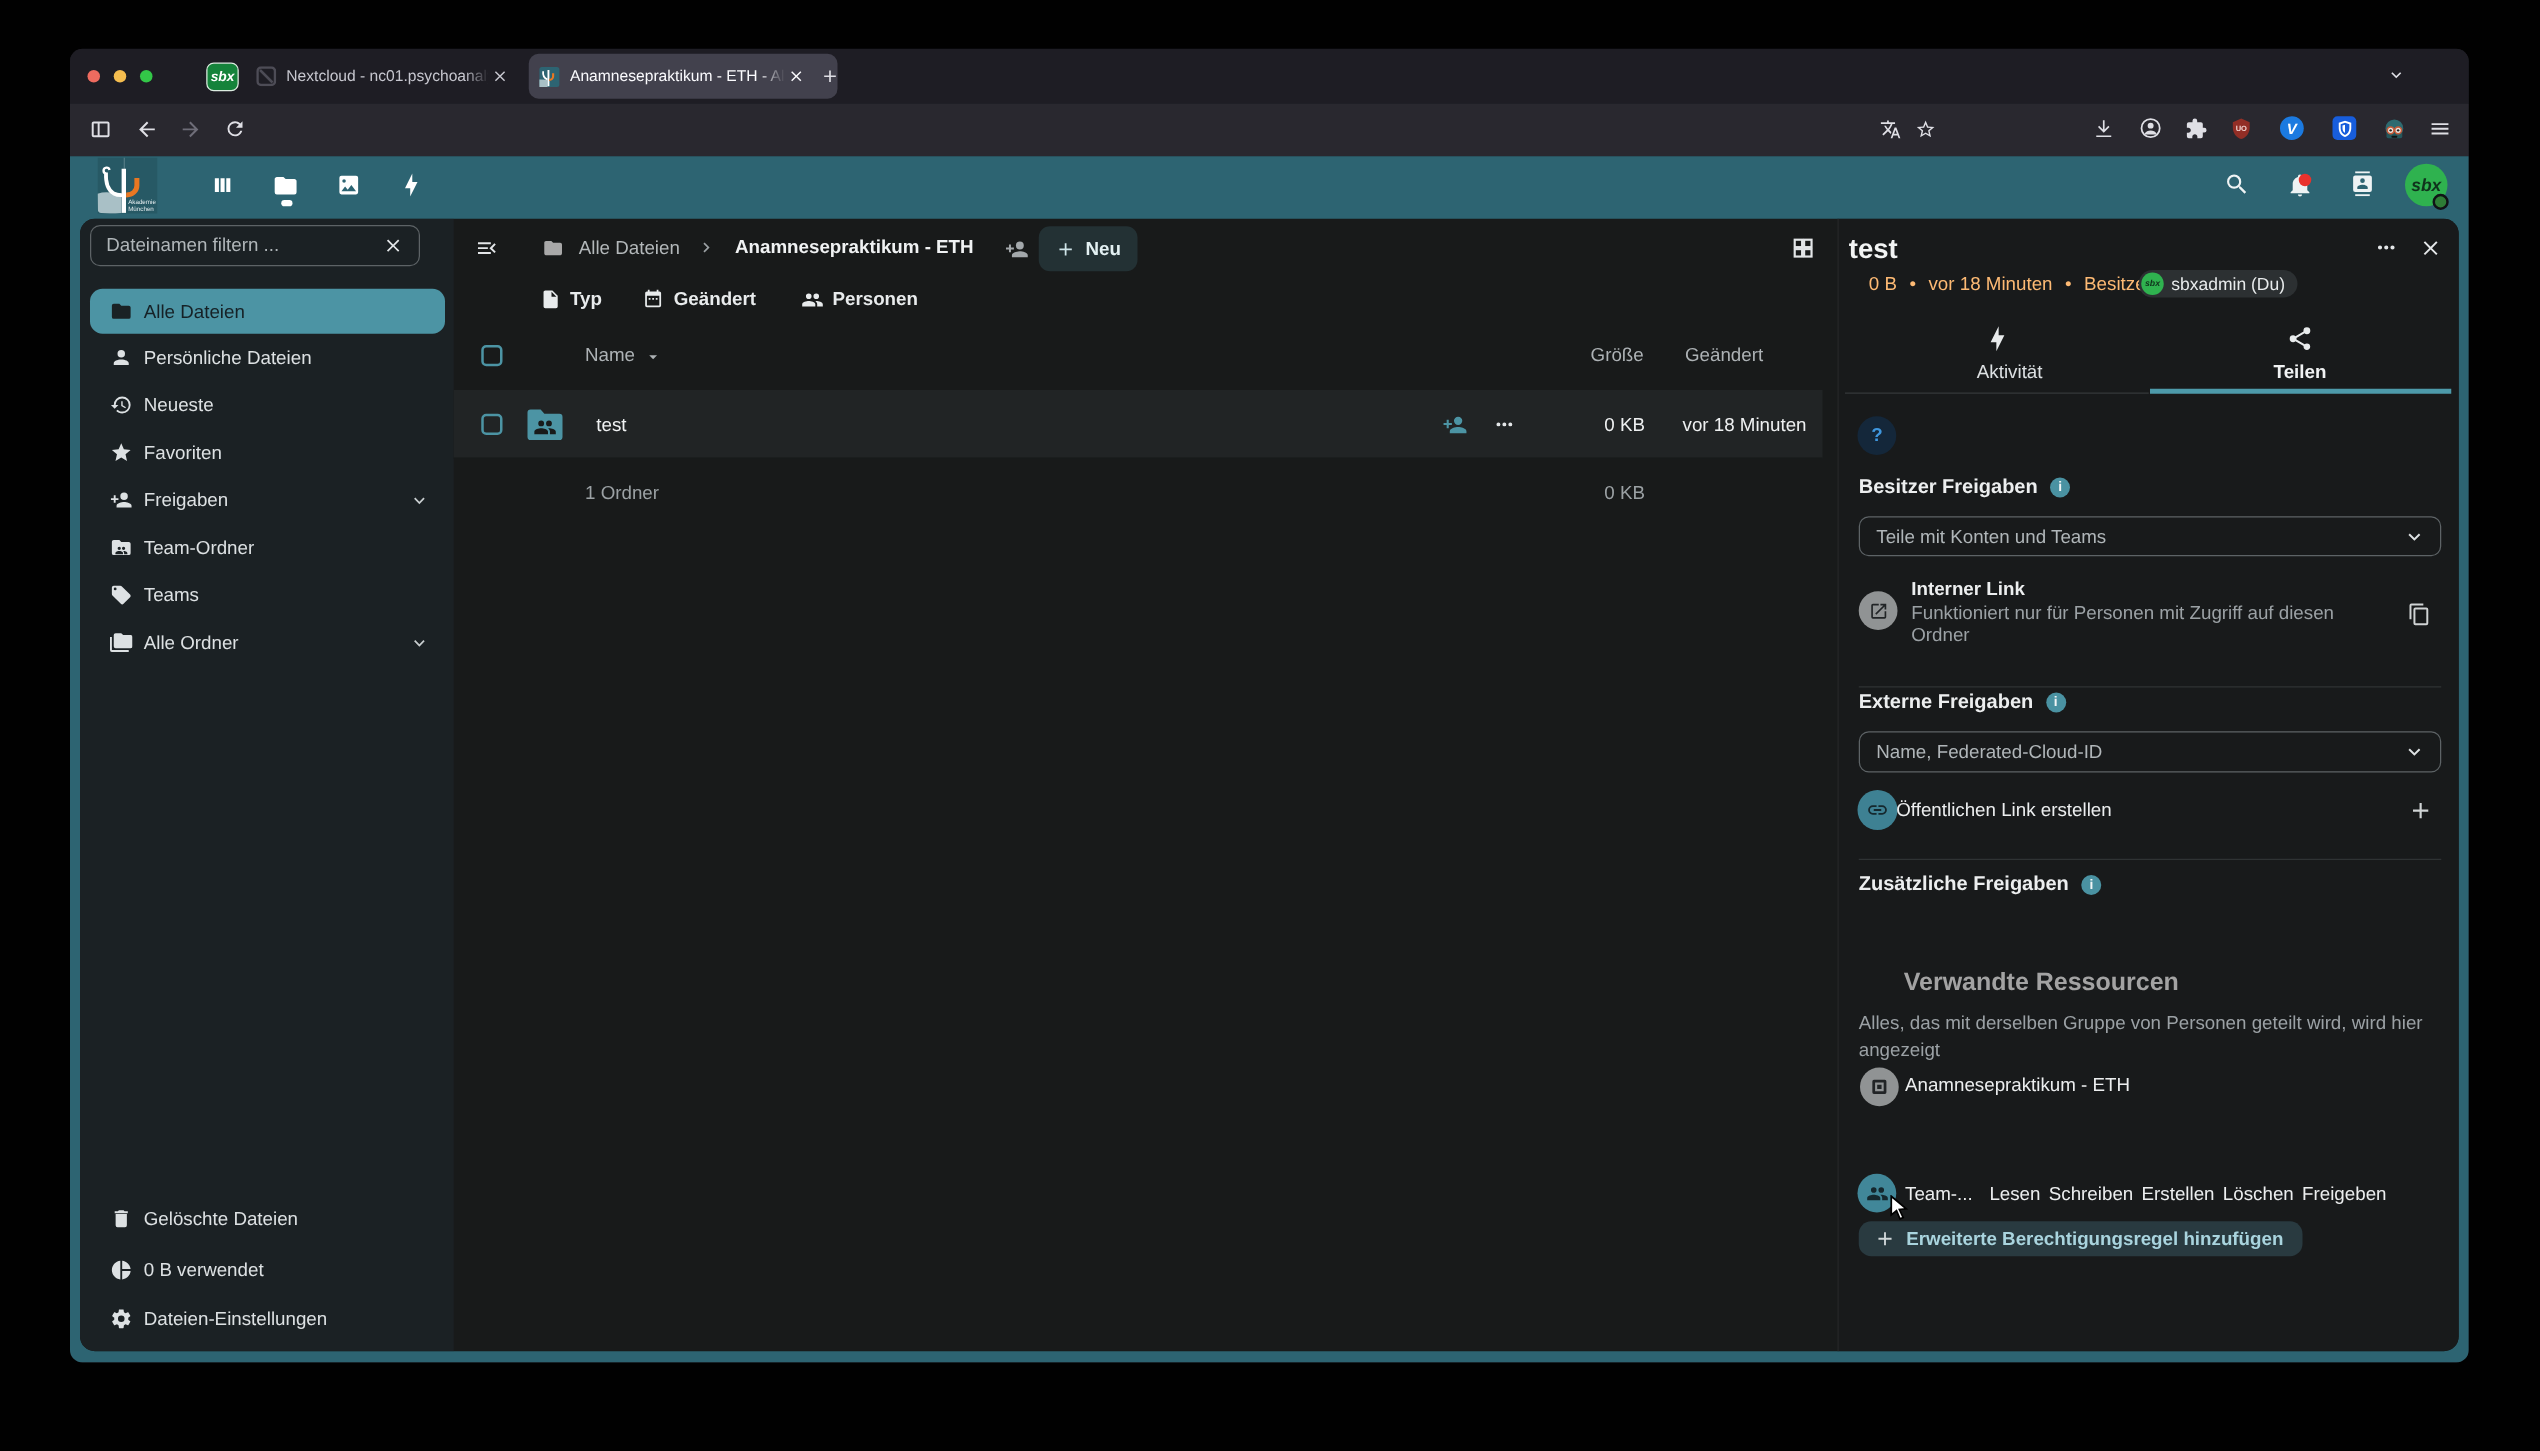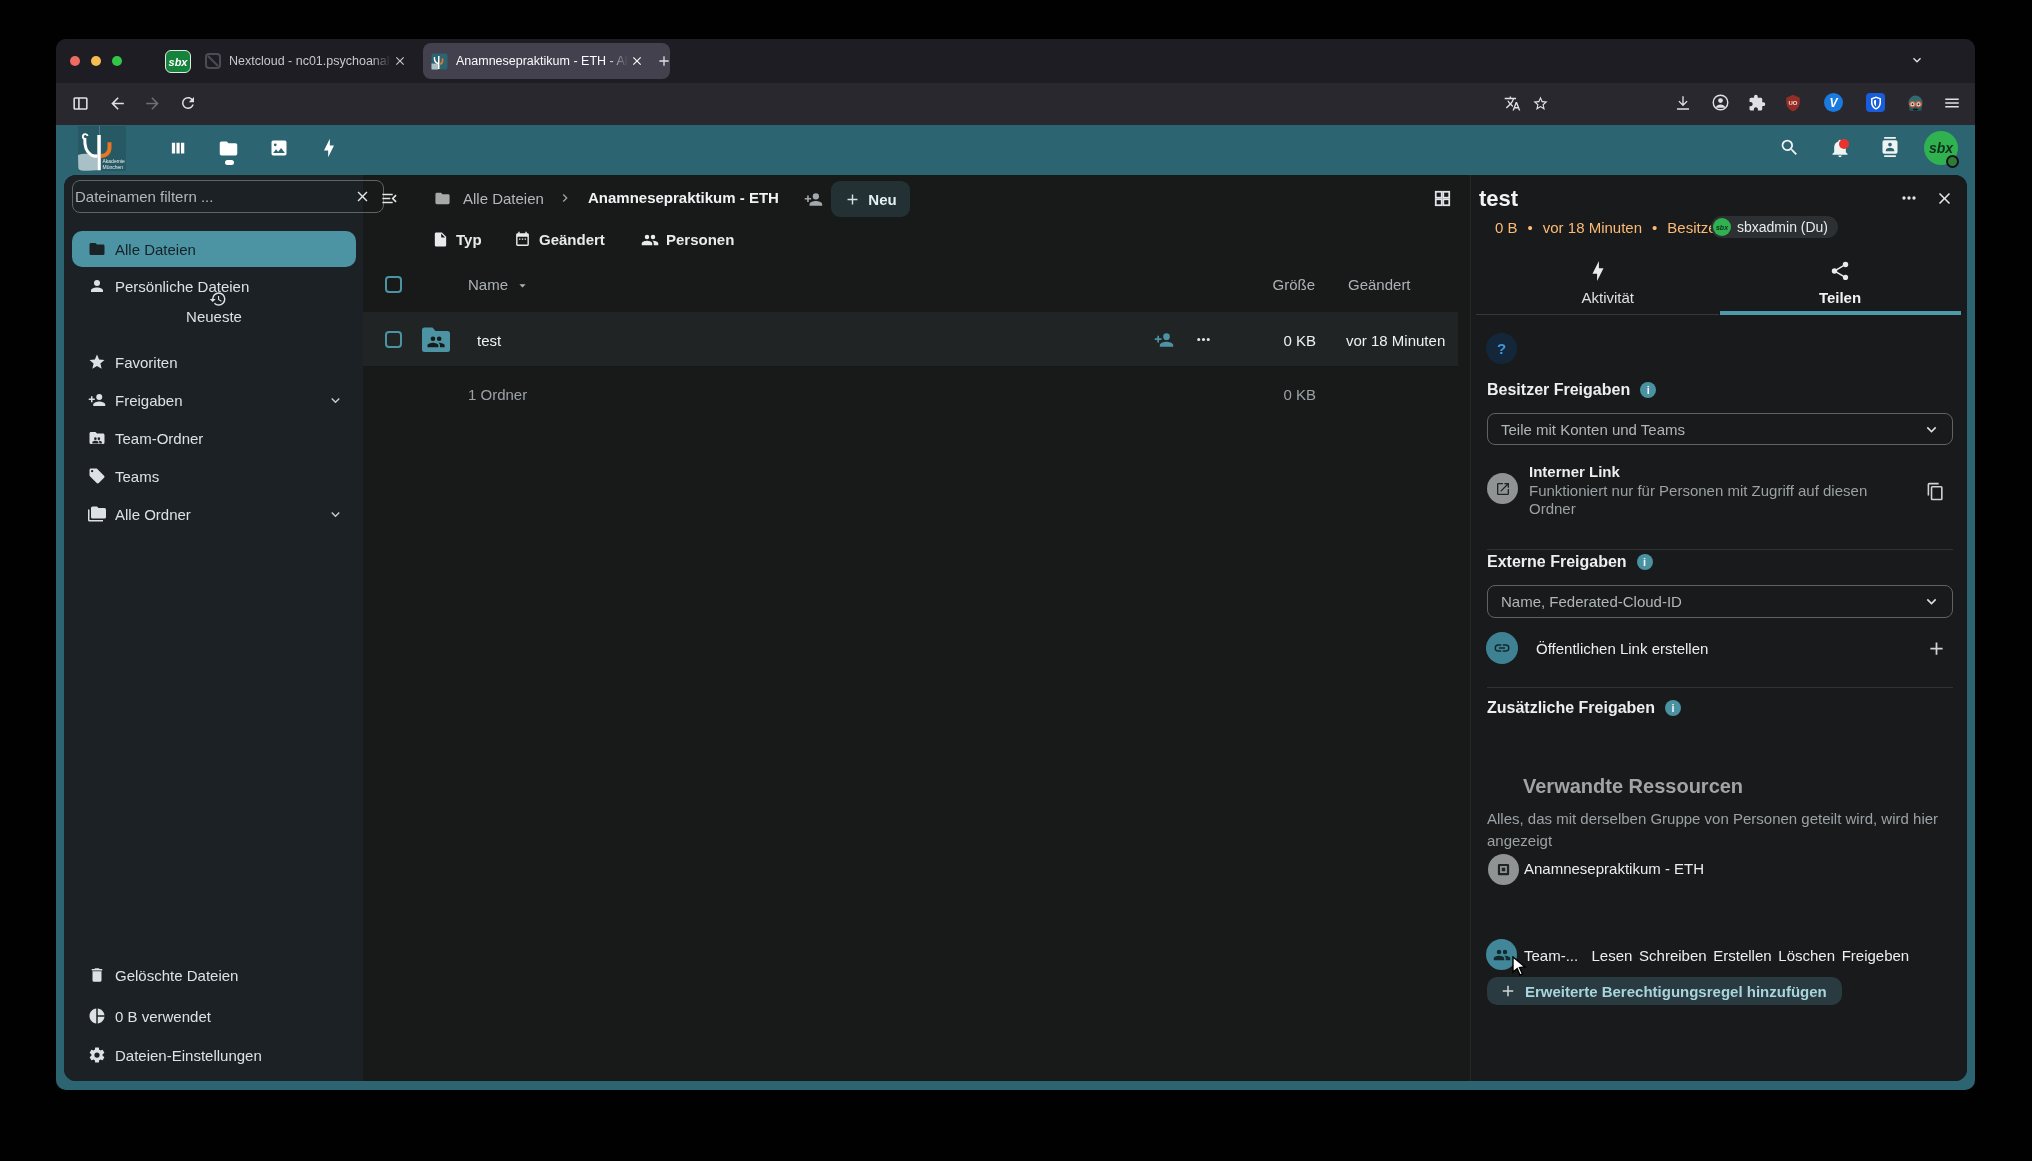--- a/index.html
+++ b/index.html
@@ -167,38 +167,38 @@
   <svg class="abs" width="20" height="20" viewBox="0 0 24 24" style="left:1824px;top:98px;color:#eef3f4;">
       <path fill="currentColor" d="M19,0H5V2H19V0M5,24H19V22H5V24M19,4H5A2,2 0 0,0 3,6V18A2,2 0 0,0 5,20H19A2,2 0 0,0 21,18V6A2,2 0 0,0 19,4M12,6.75A2.25,2.25 0 0,1 14.25,9A2.25,2.25 0 0,1 12,11.25A2.25,2.25 0 0,1 9.75,9A2.25,2.25 0 0,1 12,6.75M17,17H7V15.5C7,13.83 10.33,13 12,13C13.67,13 17,13.83 17,15.5V17Z"></path>
     </svg>
   <div class="abs" style="left:1868px;top:92px;width:34px;height:34px;border-radius:50%;background:#2fb24f;display:flex;align-items:center;justify-content:center;">
     <span style="font-size:14px;font-weight:bold;font-style:italic;color:#10331c;">sbx</span>
   </div>
   <div class="abs" style="left:1890px;top:116px;width:13px;height:13px;border-radius:50%;background:#2e7d36;border:2px solid #101316;"></div>
 
   <div class="abs" style="left:8px;top:136px;width:1903px;height:906px;border-radius:12px;background:#181a1a;overflow:hidden;">
     <div id="nav" class="abs" style="left:0;top:0;width:299px;height:906px;background:#1b2124;">
-      <div class="ncinput" style="left:8px;top:5px;width:312px;height:33px;padding-left:2px;">Dateinamen filtern ...
+      <div class="ncinput" style="left:8px;top:5px;width:264px;height:33px;padding-left:12px;">Dateinamen filtern ...
         <svg width="17" height="17" viewBox="0 0 24 24" style="margin-left:auto;margin-right:12px;color:#e3e6e8;">
             <path fill="currentColor" d="M19,6.41L17.59,5L12,10.59L6.41,5L5,6.41L10.59,12L5,17.59L6.41,19L12,13.41L17.59,19L19,17.59L13.41,12L19,6.41Z"></path>
           </svg>
       </div>
       <div class="navitem" style="top:56px;background:#4c94a4;color:#162126;font-weight:normal;">
           <svg class="nicon" width="18" height="18" viewBox="0 0 24 24" style="color:#1a2225;">
             <path fill="currentColor" d="M10,4H4C2.89,4 2,4.89 2,6V18A2,2 0 0,0 4,20H20A2,2 0 0,0 22,18V8C22,6.89 21.1,6 20,6H12L10,4Z"></path>
           </svg>
           <span>Alle Dateien</span>
         </div>
         <div class="navitem" style="top:93px;">
           <svg class="nicon" width="18" height="18" viewBox="0 0 24 24" style="color:#dde1e3;">
             <path fill="currentColor" d="M12,4A4,4 0 0,1 16,8A4,4 0 0,1 12,12A4,4 0 0,1 8,8A4,4 0 0,1 12,4M12,14C16.42,14 20,15.79 20,18V20H4V18C4,15.79 7.58,14 12,14Z"></path>
           </svg>
           <span>Persönliche Dateien</span>
         </div>
-        <div class="navitem" style="top:115px;flex-direction:column;">
+        <div class="navitem" style="top:131px;">
           <svg class="nicon" width="18" height="18" viewBox="0 0 24 24" style="color:#dde1e3;">
             <path fill="currentColor" d="M13.5,8H12V13L16.28,15.54L17,14.33L13.5,12.25V8M13,3A9,9 0 0,0 4,12H1L4.96,16.03L9,12H6A7,7 0 0,1 13,5A7,7 0 0,1 20,12A7,7 0 0,1 13,19C11.07,19 9.32,18.21 8.06,16.94L6.64,18.36C8.27,20 10.5,21 13,21A9,9 0 0,0 22,12A9,9 0 0,0 13,3"></path>
           </svg>
           <span>Neueste</span>
         </div>
         <div class="navitem" style="top:169px;">
           <svg class="nicon" width="18" height="18" viewBox="0 0 24 24" style="color:#dde1e3;">
             <path fill="currentColor" d="M12,17.27L18.18,21L16.54,13.97L22,9.24L14.81,8.62L12,2L9.19,8.62L2,9.24L7.45,13.97L5.82,21L12,17.27Z"></path>
           </svg>
           <span>Favoriten</span>
@@ -392,21 +392,21 @@
       <div class="ncinput" style="left:16px;top:410px;width:466px;height:33px;padding-left:13px;">Name, Federated-Cloud-ID
         <svg width="19" height="19" viewBox="0 0 24 24" style="margin-left:auto;margin-right:11px;color:#dde1e3;">
             <path fill="currentColor" d="M7.41,8.58L12,13.17L16.59,8.58L18,10L12,16L6,10L7.41,8.58Z"></path>
           </svg>
       </div>
       <div class="tealc abs" style="left:15px;top:457px;width:32px;height:32px;background:#3e8193;">
         <svg width="18" height="18" viewBox="0 0 24 24">
             <path fill="#15282e" d="M3.9,12C3.9,10.29 5.29,8.9 7,8.9H11V7H7A5,5 0 0,0 2,12A5,5 0 0,0 7,17H11V15.1H7C5.29,15.1 3.9,13.71 3.9,12M8,13H16V11H8V13M17,7H13V8.9H17C18.71,8.9 20.1,10.29 20.1,12C20.1,13.71 18.71,15.1 17,15.1H13V17H17A5,5 0 0,0 22,12A5,5 0 0,0 17,7Z"></path>
           </svg>
       </div>
-      <span class="abs" style="left:65px;top:465px;font-size:15px;color:#eceeef;">Öffentlichen Link erstellen</span>
+      <span class="abs" style="left:46px;top:465px;font-size:15px;color:#eceeef;">Öffentlichen Link erstellen</span>
       <svg class="abs" width="21" height="21" viewBox="0 0 24 24" style="left:455px;top:463px;color:#d0d4d5;">
           <path fill="currentColor" d="M19,13H13V19H11V13H5V11H11V5H13V11H19V13Z"></path>
         </svg>
       <div class="abs" style="left:16px;top:512px;width:466px;height:1px;background:#2f3334;"></div>
 
       <div class="abs row" style="left:16px;top:524px;">
           <span class="sec">Zusätzliche Freigaben</span>
           <span class="info" style="margin-left:10px;">i</span>
         </div>
 

